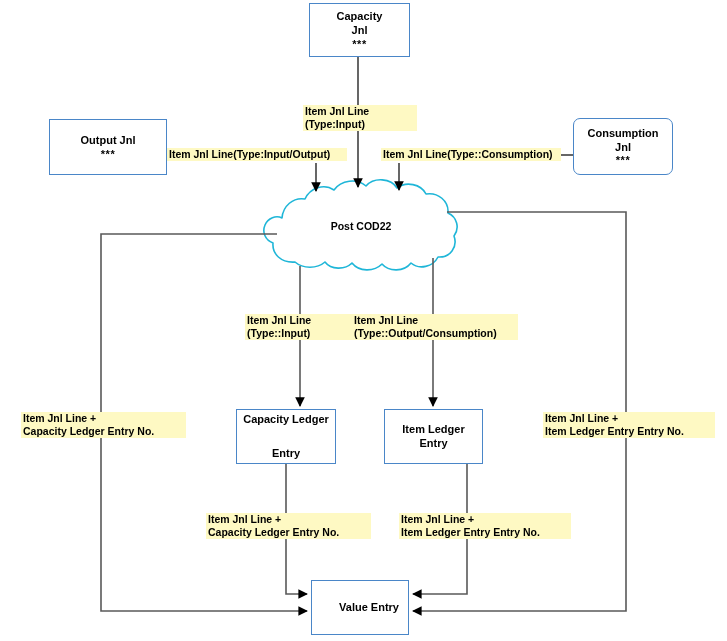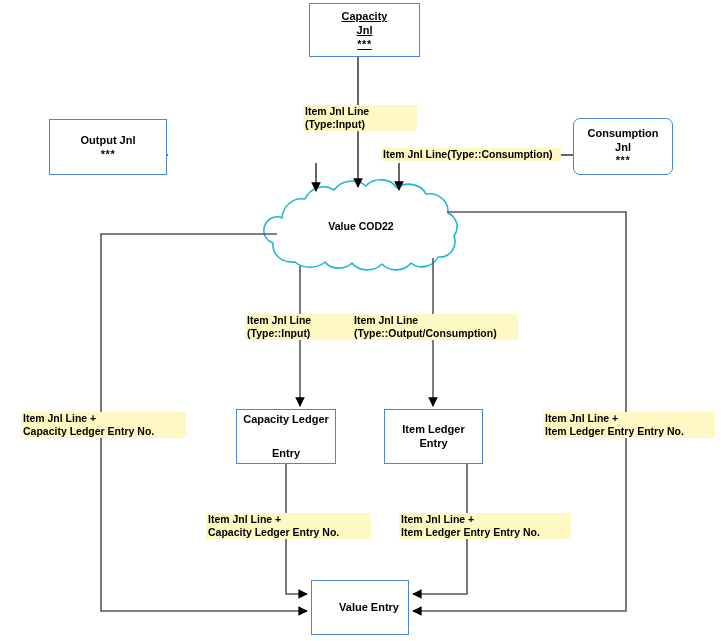--- a/index.html
+++ b/index.html
@@ -116,58 +116,61 @@
 
     <polyline points="286,464 286,594 307,594" fill="none" stroke="#595959" stroke-width="1.6" marker-end="url(#arrowBlack)"></polyline>
 
     <polyline points="467,464 467,594 413,594" fill="none" stroke="#595959" stroke-width="1.6" marker-end="url(#arrowBlack)"></polyline>
 
     <polyline points="277,234 101,234 101,611 307,611" fill="none" stroke="#595959" stroke-width="1.6" marker-end="url(#arrowBlack)"></polyline>
 
     <polyline points="447,212 626,212 626,611 413,611" fill="none" stroke="#595959" stroke-width="1.6" marker-end="url(#arrowBlack)"></polyline>
   </svg>
 
-  <div class="node-box" style="left:309px; top:3px; width:111px; height:54px;text-decoration:underline;">
+  <div class="node-box" style="left:309px; top:3px; width:101px; height:54px;">
     <span class="nline">Capacity</span>
     <span class="nline">Jnl</span>
     <span class="stars">***</span>
   </div>
 
   <div class="node-box" style="left:49px; top:119px; width:118px; height:56px;">
     <span class="nline">Output Jnl</span>
     <span class="stars">***</span>
   </div>
 
   <div class="node-box" style="left:573px; top:118px; width:100px; height:57px;border-radius:7px;">
     <span class="nline">Consumption</span>
     <span class="nline">Jnl</span>
     <span class="stars">***</span>
   </div>
 
-  <div class="cloud-label" style="left:276px; top:220px; width:170px;">Value COD22</div>
+  <div class="cloud-label" style="left:276px; top:220px; width:170px;">Post COD22</div>
 
   <div class="node-box" style="left:236px; top:409px; width:100px; height:55px;gap:20px;">
     <span class="nline">Capacity Ledger</span>
     <span class="nline">Entry</span>
   </div>
 
   <div class="node-box" style="left:384px; top:409px; width:99px; height:55px;">
     <span class="nline">Item Ledger</span>
     <span class="nline">Entry</span>
   </div>
 
   <div class="node-box" style="left:311px; top:580px; width:98px; height:55px;padding-left:18px;">
     <span class="nline">Value Entry</span>
   </div>
 
   <div class="edge-label" style="left:303px; top:105px; width:110px;">
     <span>Item Jnl Line</span><br>
     <span>(Type:Input)</span>
   </div>
 
+  <div class="edge-label" style="left:167px; top:148px; width:176px;">
+    <span>Item Jnl Line(Type:Input/Output)</span>
+  </div>
 
   <div class="edge-label" style="left:381px; top:148px; width:176px;">
     <span>Item Jnl Line(Type::Consumption)</span>
   </div>
 
   <div class="edge-label" style="left:245px; top:314px; width:110px;">
     <span>Item Jnl Line</span><br>
     <span>(Type::Input)</span>
   </div>
 

